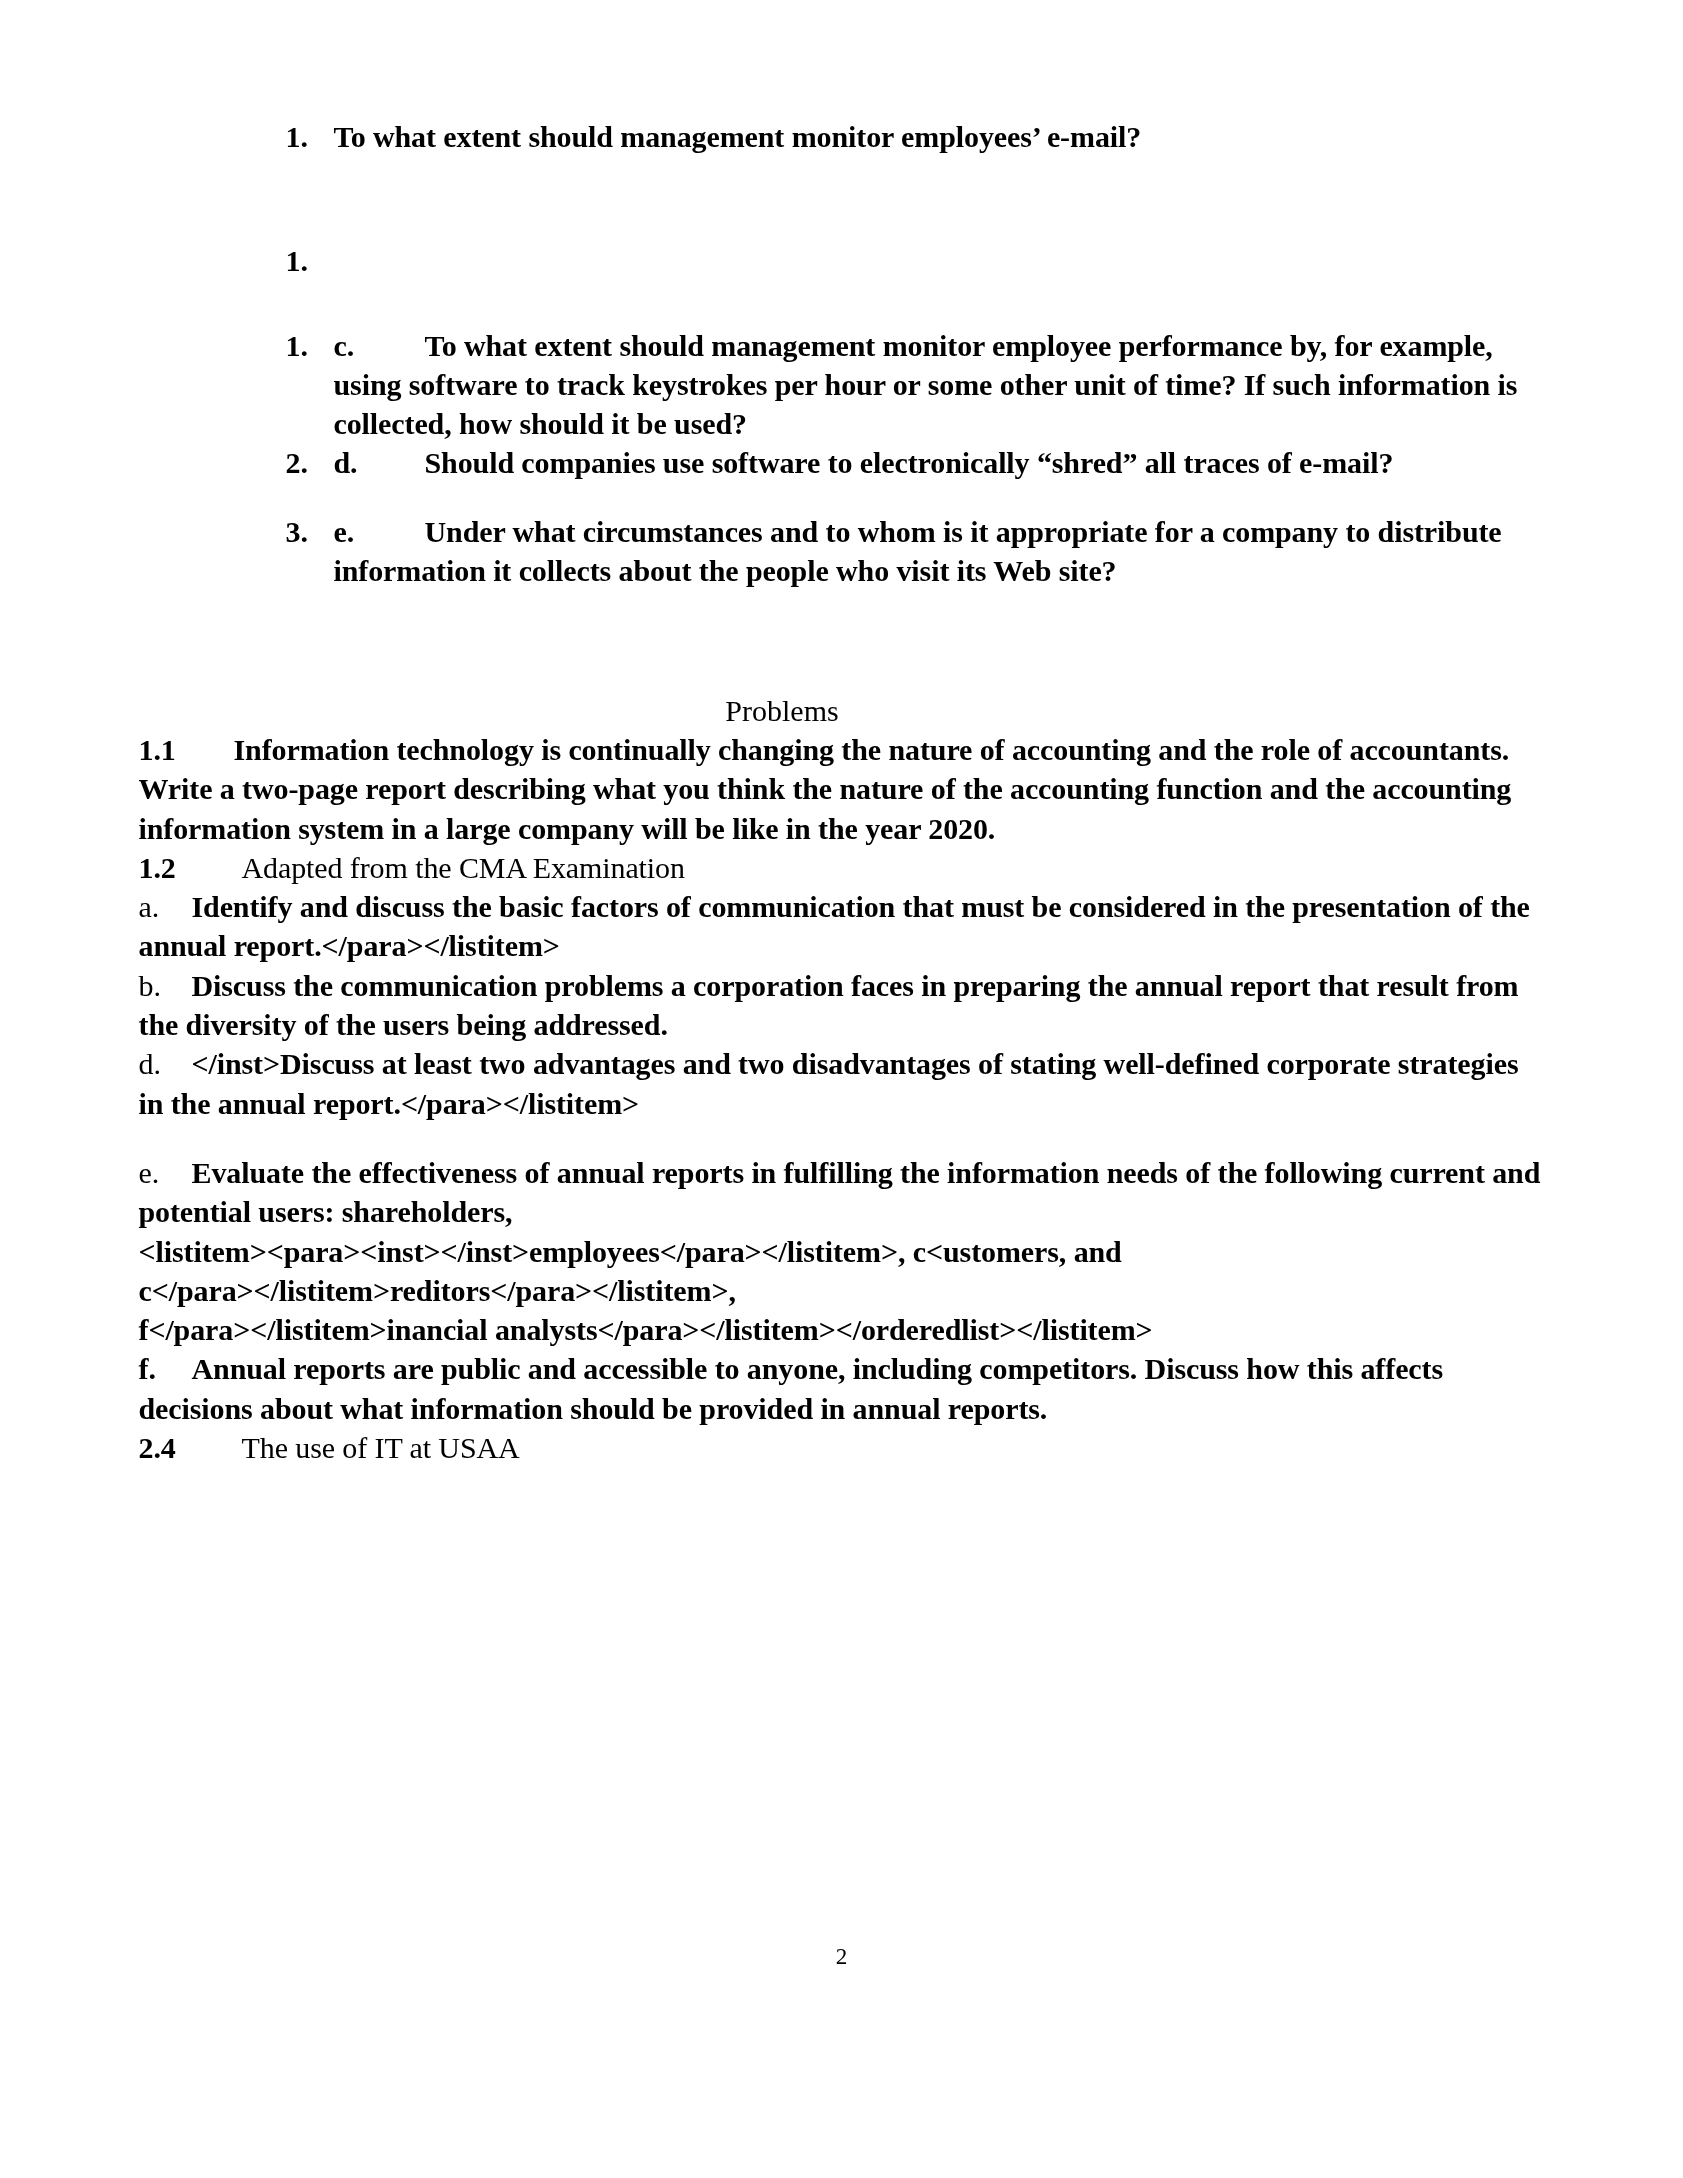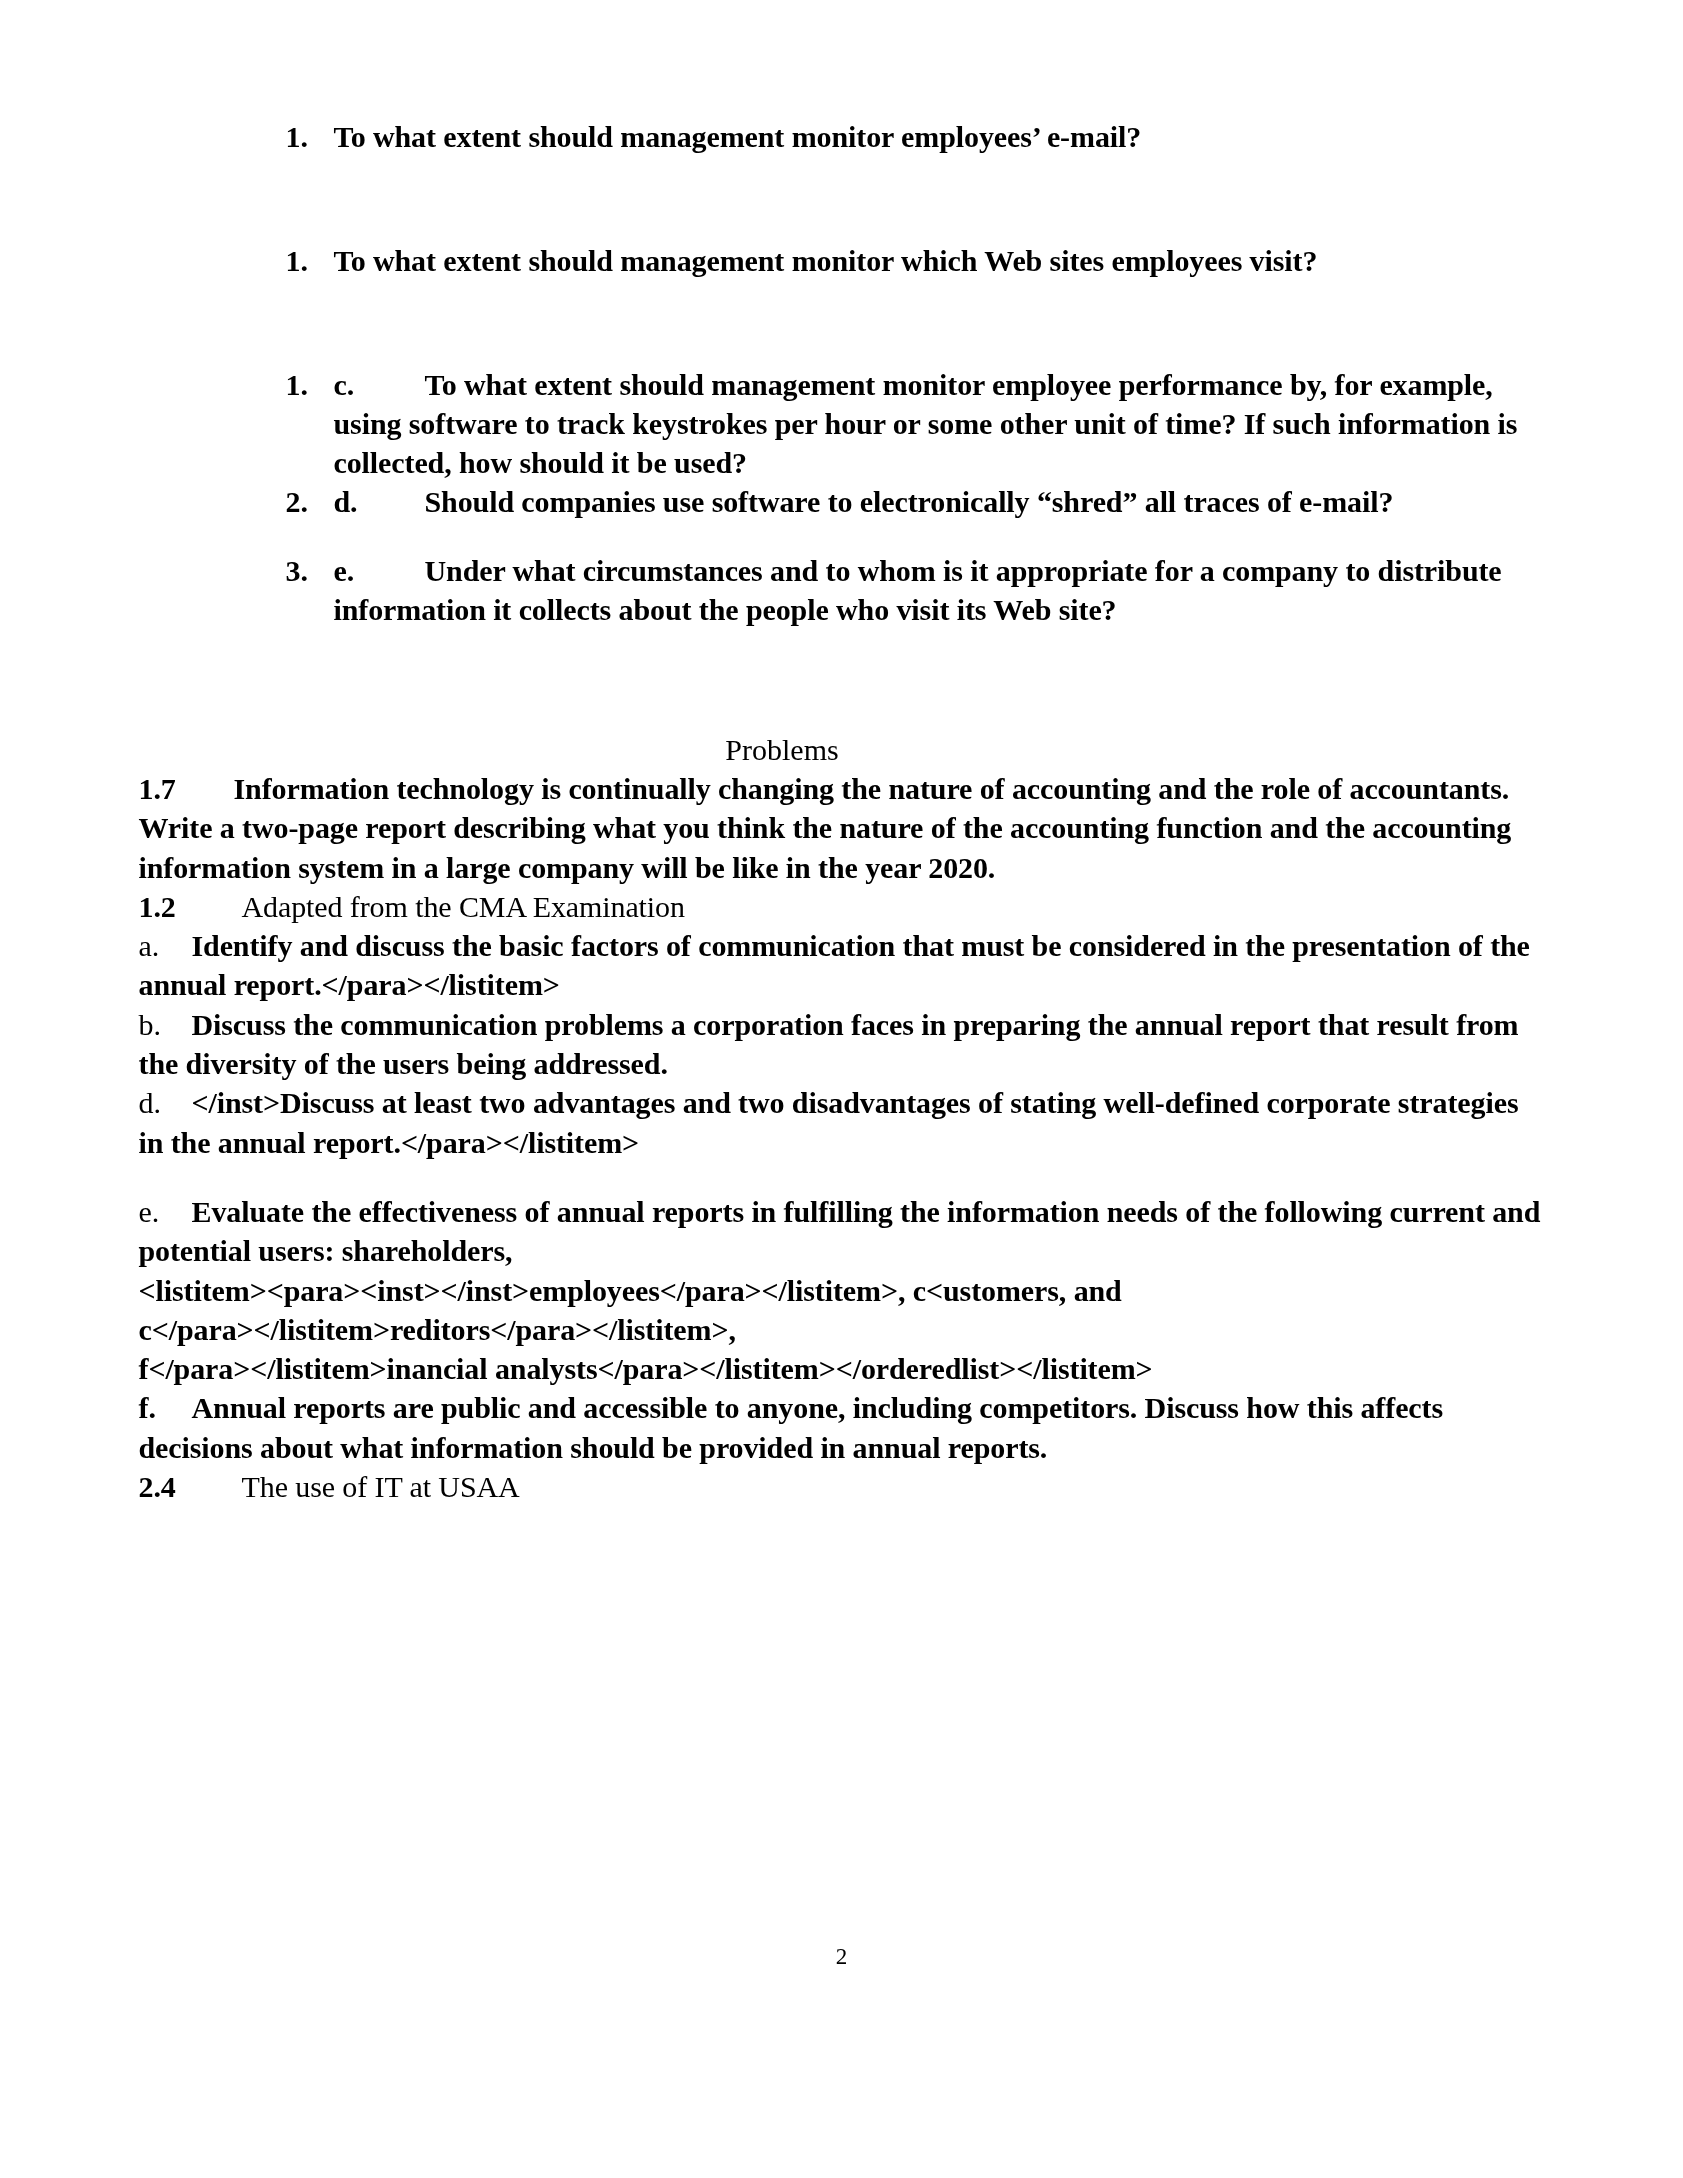--- a/index.html
+++ b/index.html
@@ -117,21 +117,21 @@
 
     <ul class="qlist">
 
       <li class="qitem">
         <span class="marker">1.</span><span>To what extent should management monitor employees’ e-mail?</span>
       </li>
 
       <div class="gap-lg"></div>
 
       <li class="qitem">
-        <span class="marker">1.</span><span>To what extent should management monitor which Web sites employees visit?</span>
+        <span class="marker">1.</span>
       </li>
 
       <div class="gap-lg"></div>
 
       <li class="qitem">
         <span class="marker">1.</span><span class="sublabel">c.</span><span>To what extent should management monitor employee performance by, for example, using software to track keystrokes per hour or some other unit of time? If such information is collected, how should it be used?</span>
       </li>
 
       <li class="qitem">
         <span class="marker">2.</span><span class="sublabel">d.</span><span>Should companies use software to electronically “shred” all traces of e-mail?</span>
@@ -142,21 +142,21 @@
       <li class="qitem">
         <span class="marker">3.</span><span class="sublabel">e.</span><span>Under what circumstances and to whom is it appropriate for a company to distribute information it collects about the people who visit its Web site?</span>
       </li>
     </ul>
 
     <div class="gap-lg"></div>
     <div class="gap-xs"></div>
 
     <div class="section-title">Problems</div>
 
-    <p class="para"><span class="num">1.7</span><span>Information technology is continually changing the nature of accounting and the role of accountants. Write a two-page report describing what you think the nature of the accounting function and the accounting information system in a large company will be like in the year 2020.</span></p>
+    <p class="para"><span class="num">1.1</span><span>Information technology is continually changing the nature of accounting and the role of accountants. Write a two-page report describing what you think the nature of the accounting function and the accounting information system in a large company will be like in the year 2020.</span></p>
 
     <p class="para"><span class="num">1.2</span><span class="reg-run">Adapted from the CMA Examination</span></p>
 
     <p class="para"><span class="alpha">a.</span><span>Identify and discuss the basic factors of communication that must be considered in the presentation of the annual report.&lt;/para&gt;&lt;/listitem&gt;</span></p>
 
     <p class="para"><span class="alpha">b.</span><span>Discuss the communication problems a corporation faces in preparing the annual report that result from the diversity of the users being addressed.</span></p>
 
 
     <p class="para"><span class="alpha">d.</span><span>&lt;/inst&gt;Discuss at least two advantages and two disadvantages of stating well-defined corporate strategies in the annual report.&lt;/para&gt;&lt;/listitem&gt;</span></p>
 

